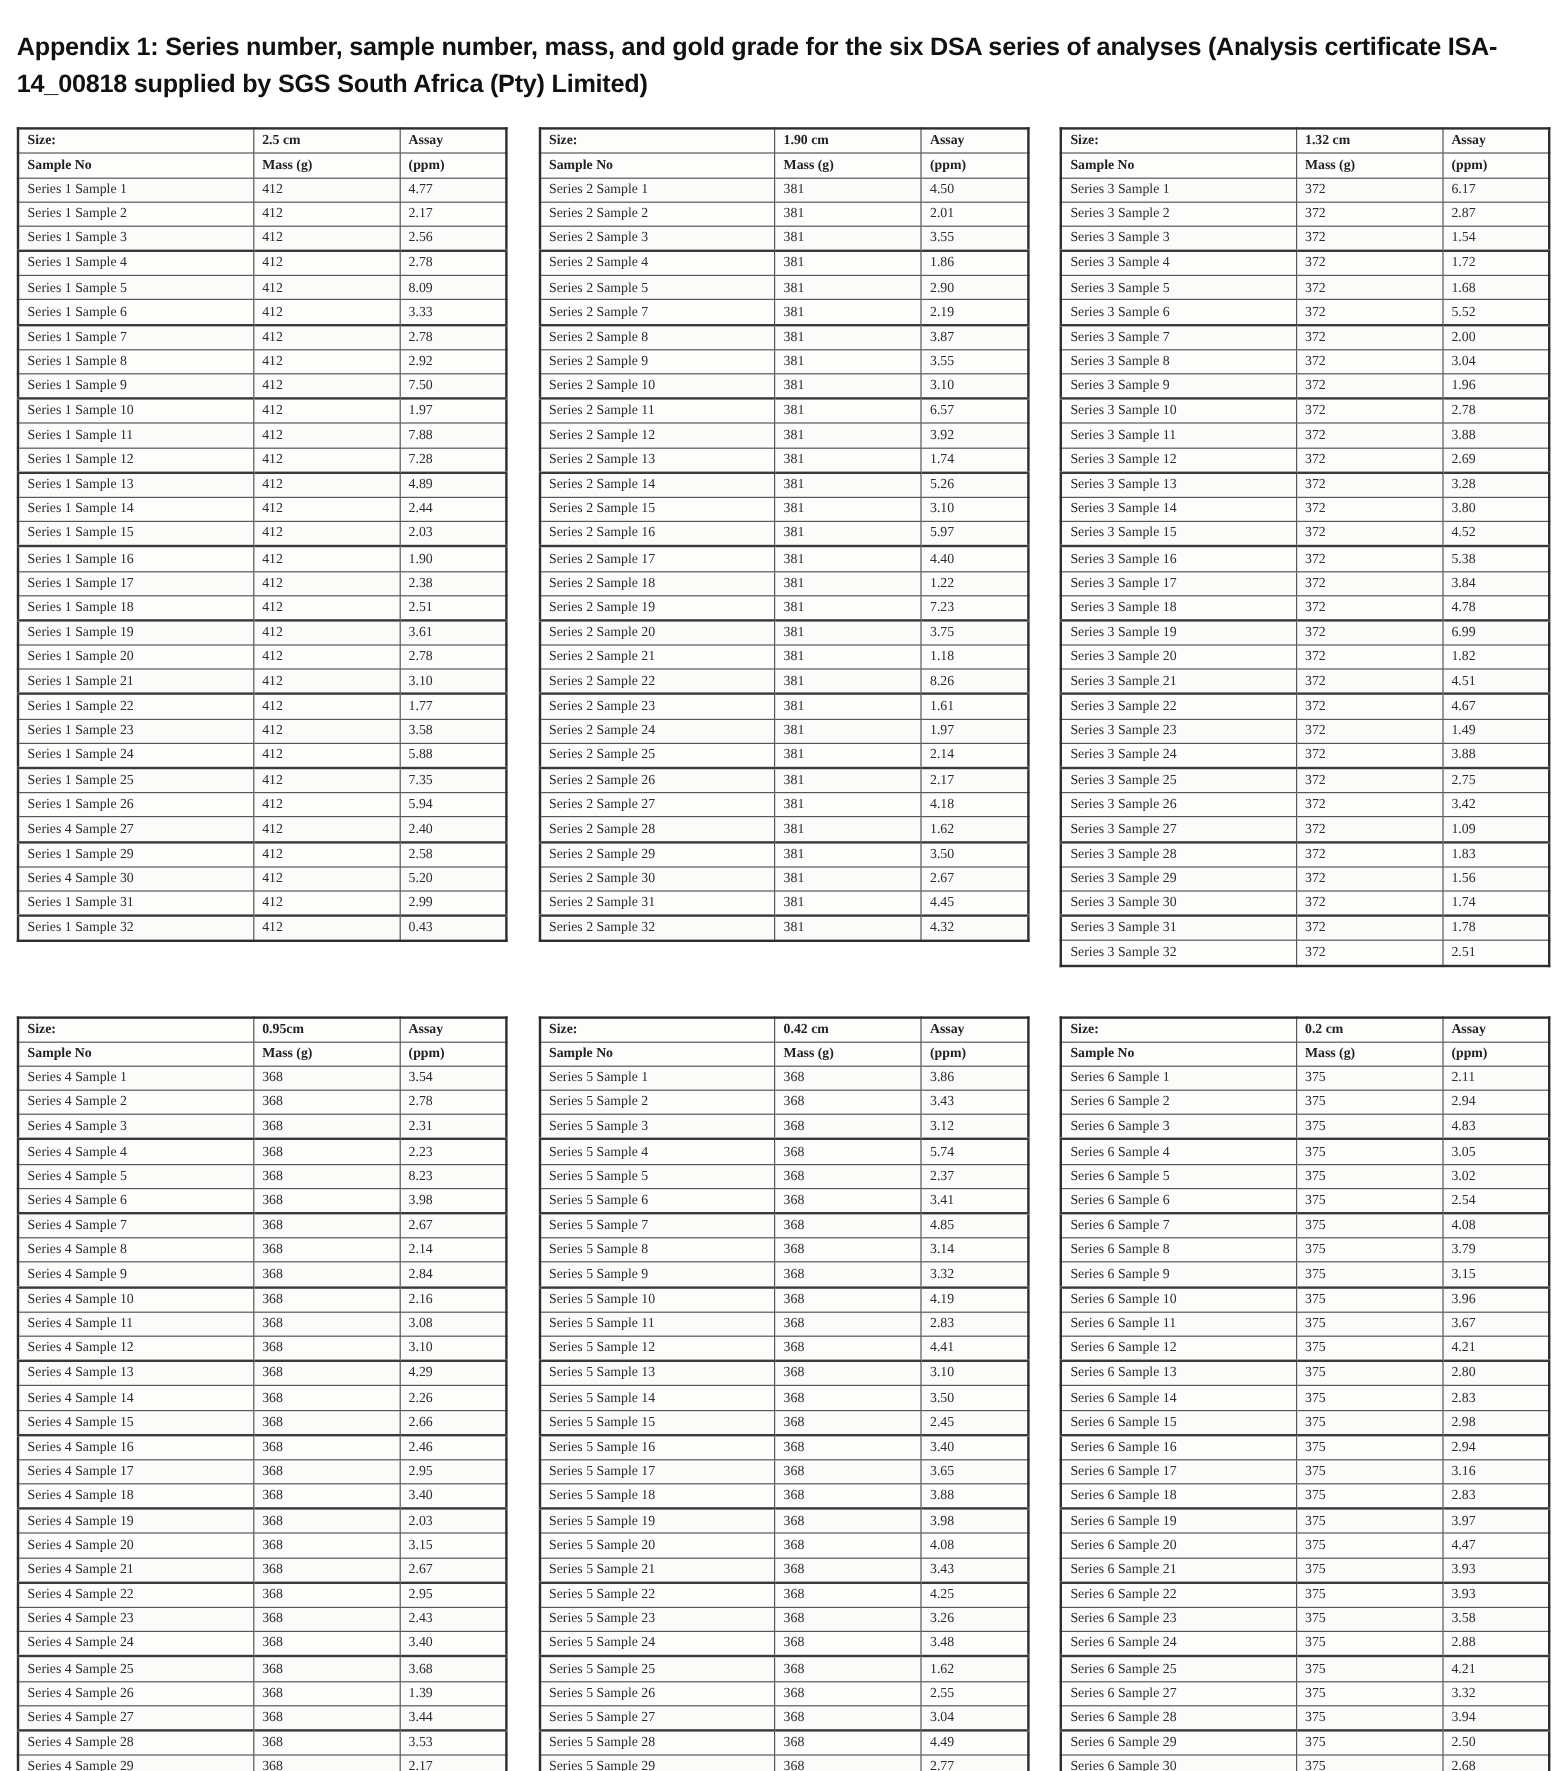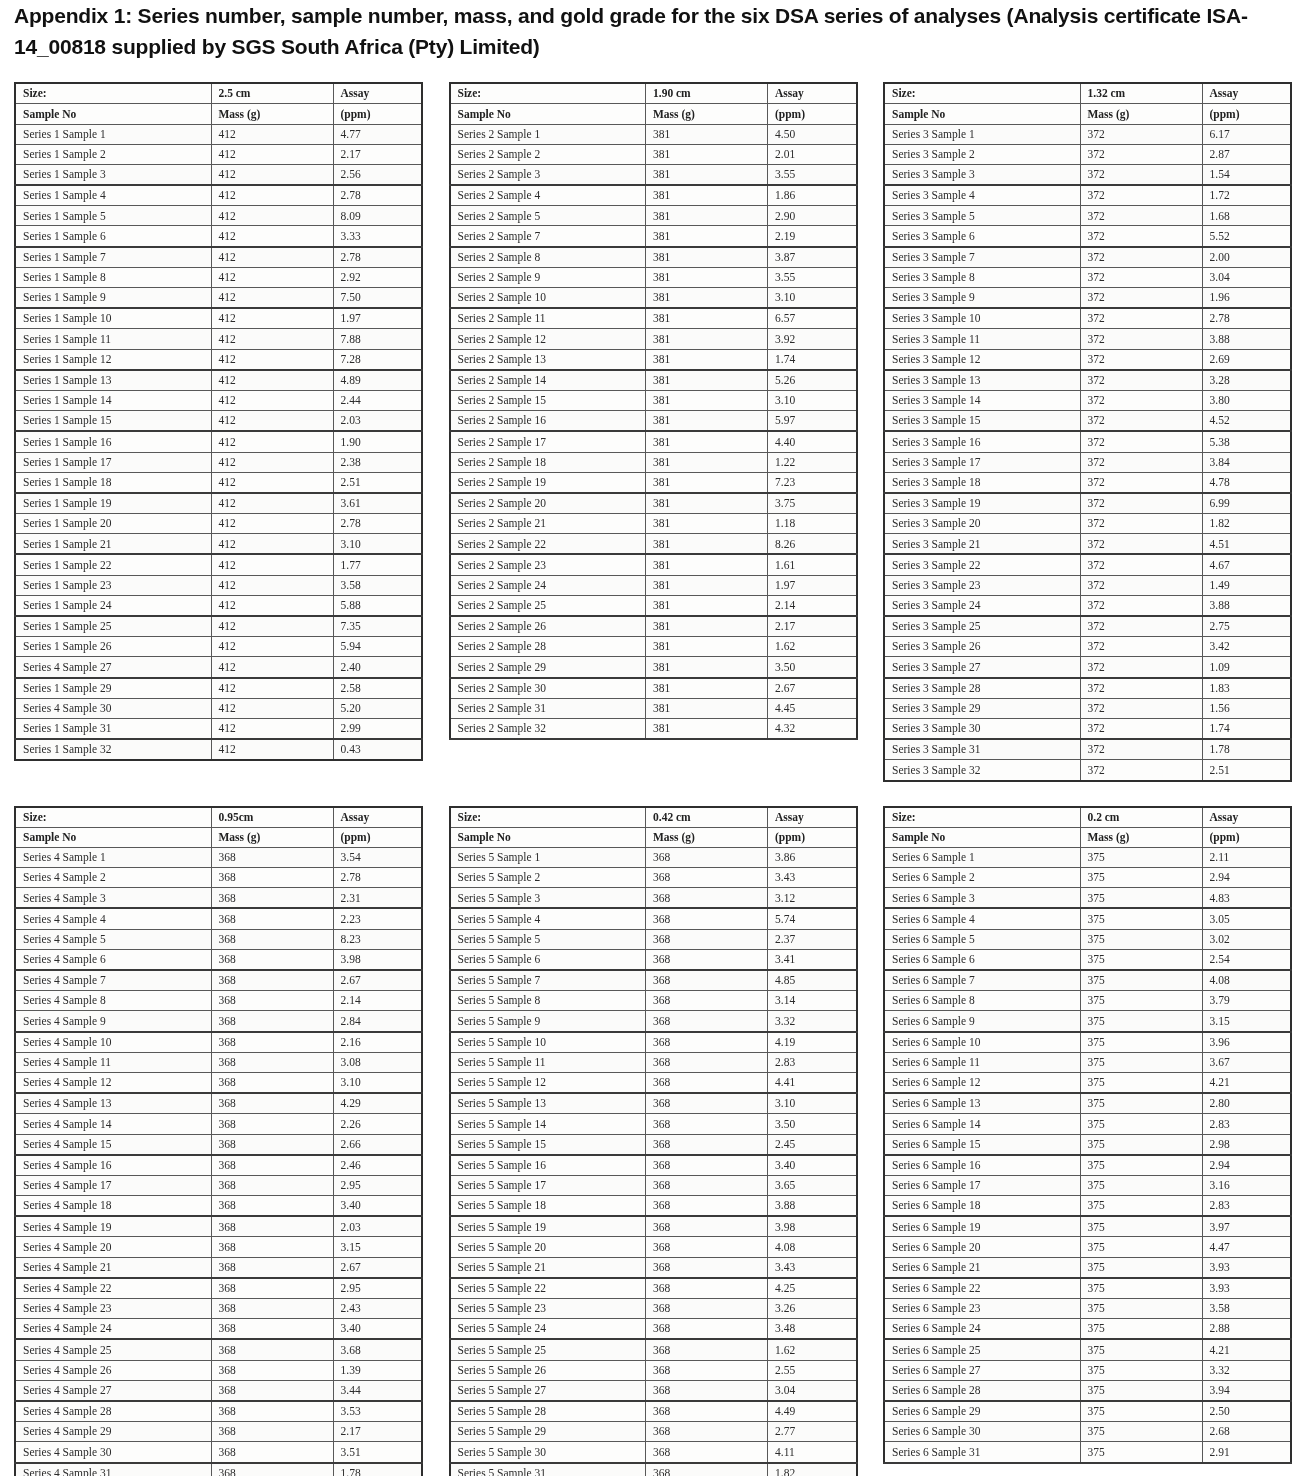--- a/index.html
+++ b/index.html
@@ -6,42 +6,42 @@
     margin: 0;
     padding: 0;
     background: #ffffff;
     width: 1303px;
   }
   .page {
     width: 1303px;
     height: 1476px;
     background: #ffffff;
     box-sizing: border-box;
-    padding: 0 13px 0 14px;
+    padding: 24px 13px 0 14px;
     font-family: "Liberation Serif", serif;
     color: #2b2b2b;
   }
   .title {
     font-family: "Liberation Sans", sans-serif;
     font-weight: bold;
     font-size: 21px;
     line-height: 1.48;
     color: #111111;
     width: 1270px;
     letter-spacing: -0.2px;
     margin-bottom: 20px;
   }
   .tables-grid {
     display: flex;
     justify-content: space-between;
     flex-wrap: wrap;
   }
   .table-wrap {
     width: 407px;
-    margin-bottom: 24px;
+    margin-bottom: 41px;
   }
   table.dsa {
     border-collapse: collapse;
     width: 407px;
     table-layout: fixed;
     font-family: "Liberation Serif", serif;
     font-size: 11.5px;
     color: #2b2b2b;
     border: 2px solid #2e2e2e;
     background: #fdfdfc;
@@ -399,20 +399,25 @@
               <td>Series 2 Sample 25</td>
               <td>381</td>
               <td>2.14</td>
             </tr>
             <tr>
               <td>Series 2 Sample 26</td>
               <td>381</td>
               <td>2.17</td>
             </tr>
             <tr>
+              <td>Series 2 Sample 27</td>
+              <td>381</td>
+              <td>4.18</td>
+            </tr>
+            <tr>
               <td>Series 2 Sample 28</td>
               <td>381</td>
               <td>1.62</td>
             </tr>
             <tr>
               <td>Series 2 Sample 29</td>
               <td>381</td>
               <td>3.50</td>
             </tr>
             <tr>

